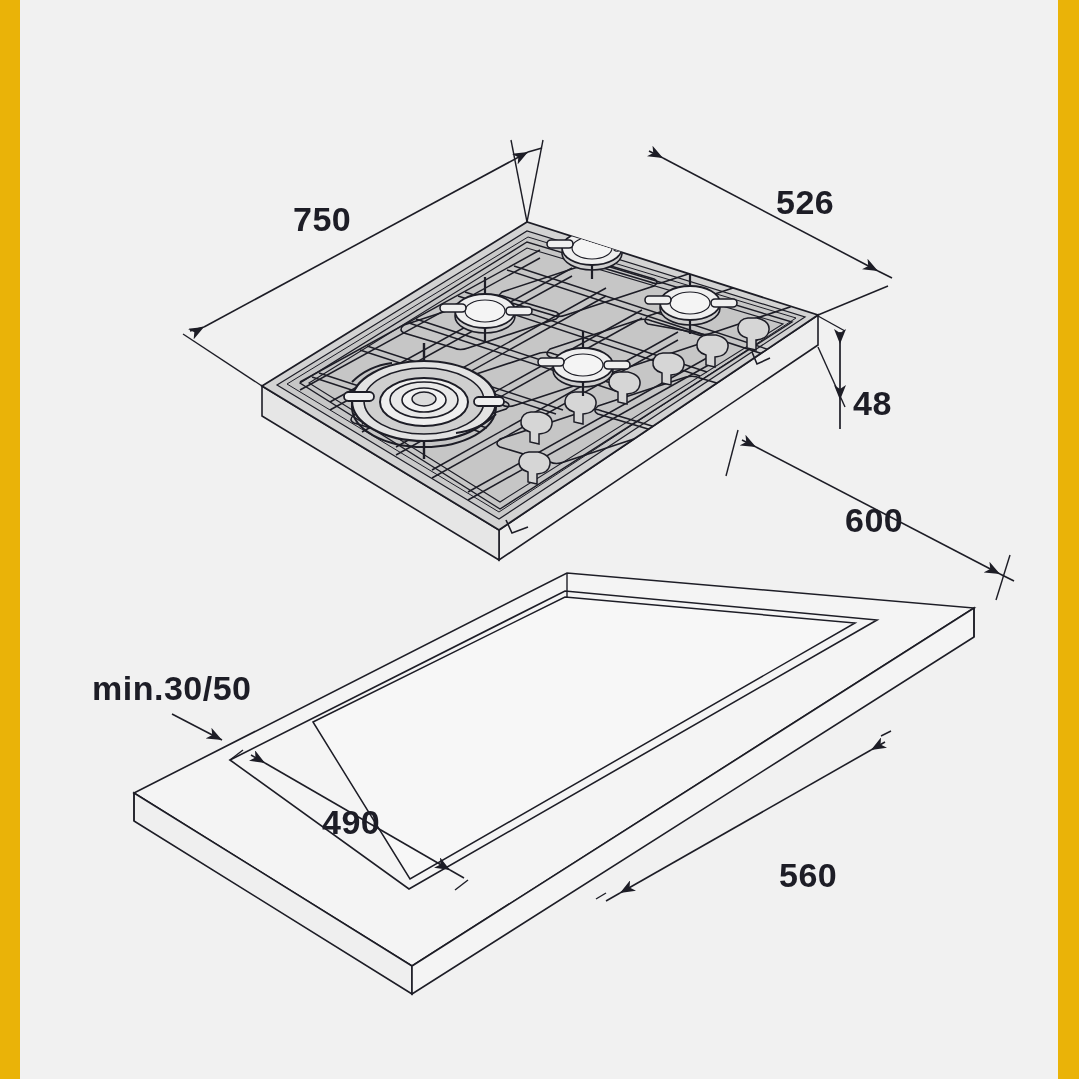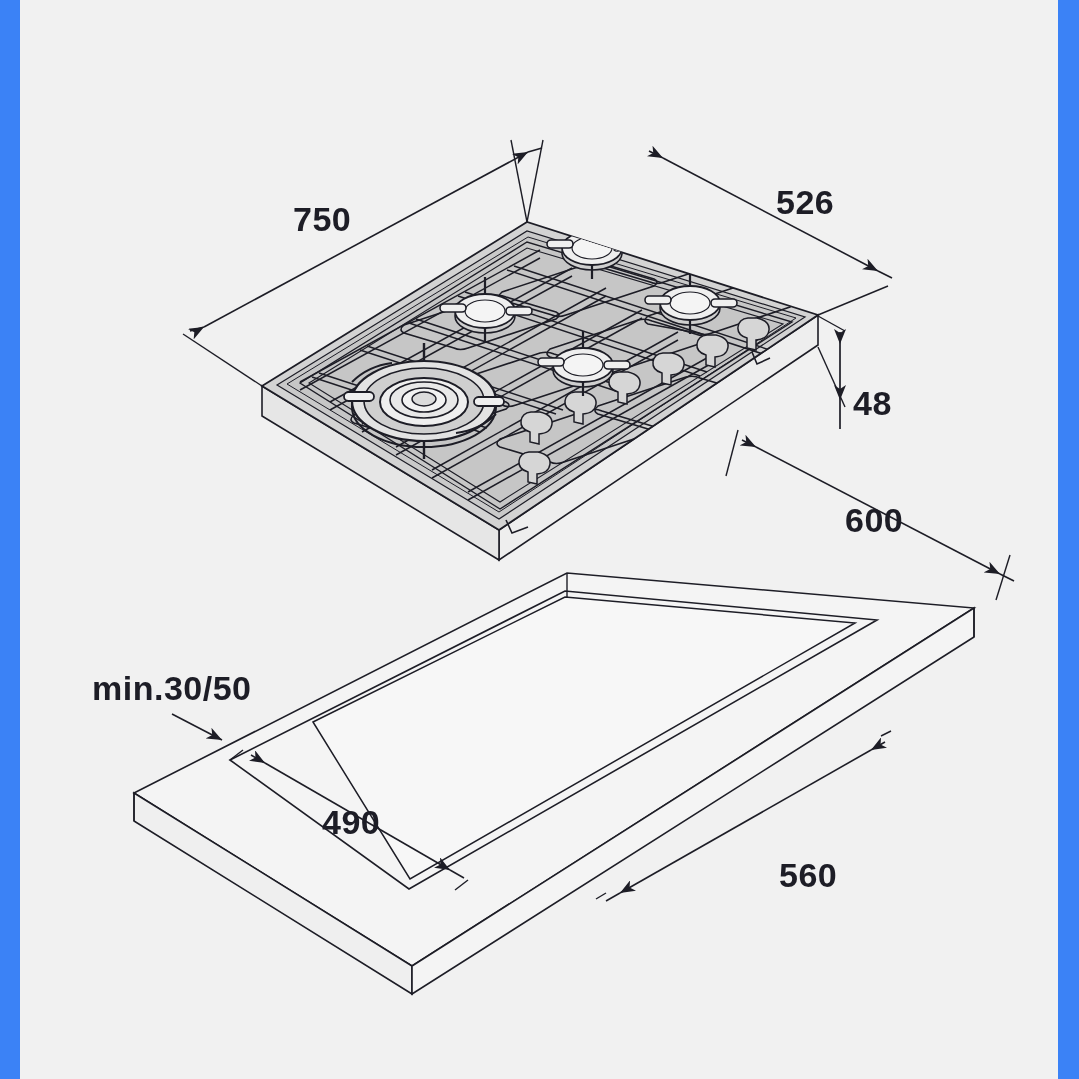--- a/index.html
+++ b/index.html
@@ -1,17 +1,17 @@
 <!DOCTYPE html>
 <html><head>
 <meta charset="utf-8">
 <style>
   html,body{margin:0;padding:0;background:#ffffff;}
   body{width:1079px;height:1079px;overflow:hidden;font-family:"Liberation Sans",sans-serif;}
-  #stage{position:relative;width:1079px;height:1079px;background:#3b82f6;}
+  #stage{position:relative;width:1079px;height:1079px;background:#eab308;}
   #canvasbg{position:absolute;left:20px;top:0;width:1038px;height:1079px;background:#f1f1f1;}
   #svgroot{position:absolute;left:0;top:0;width:1079px;height:1079px;}
   .dimtext{
     font-family:"Liberation Sans",sans-serif;
     font-size:34px;
     font-weight:700;
     fill:#1d1d26;
     letter-spacing:0.5px;
   }
 </style>

